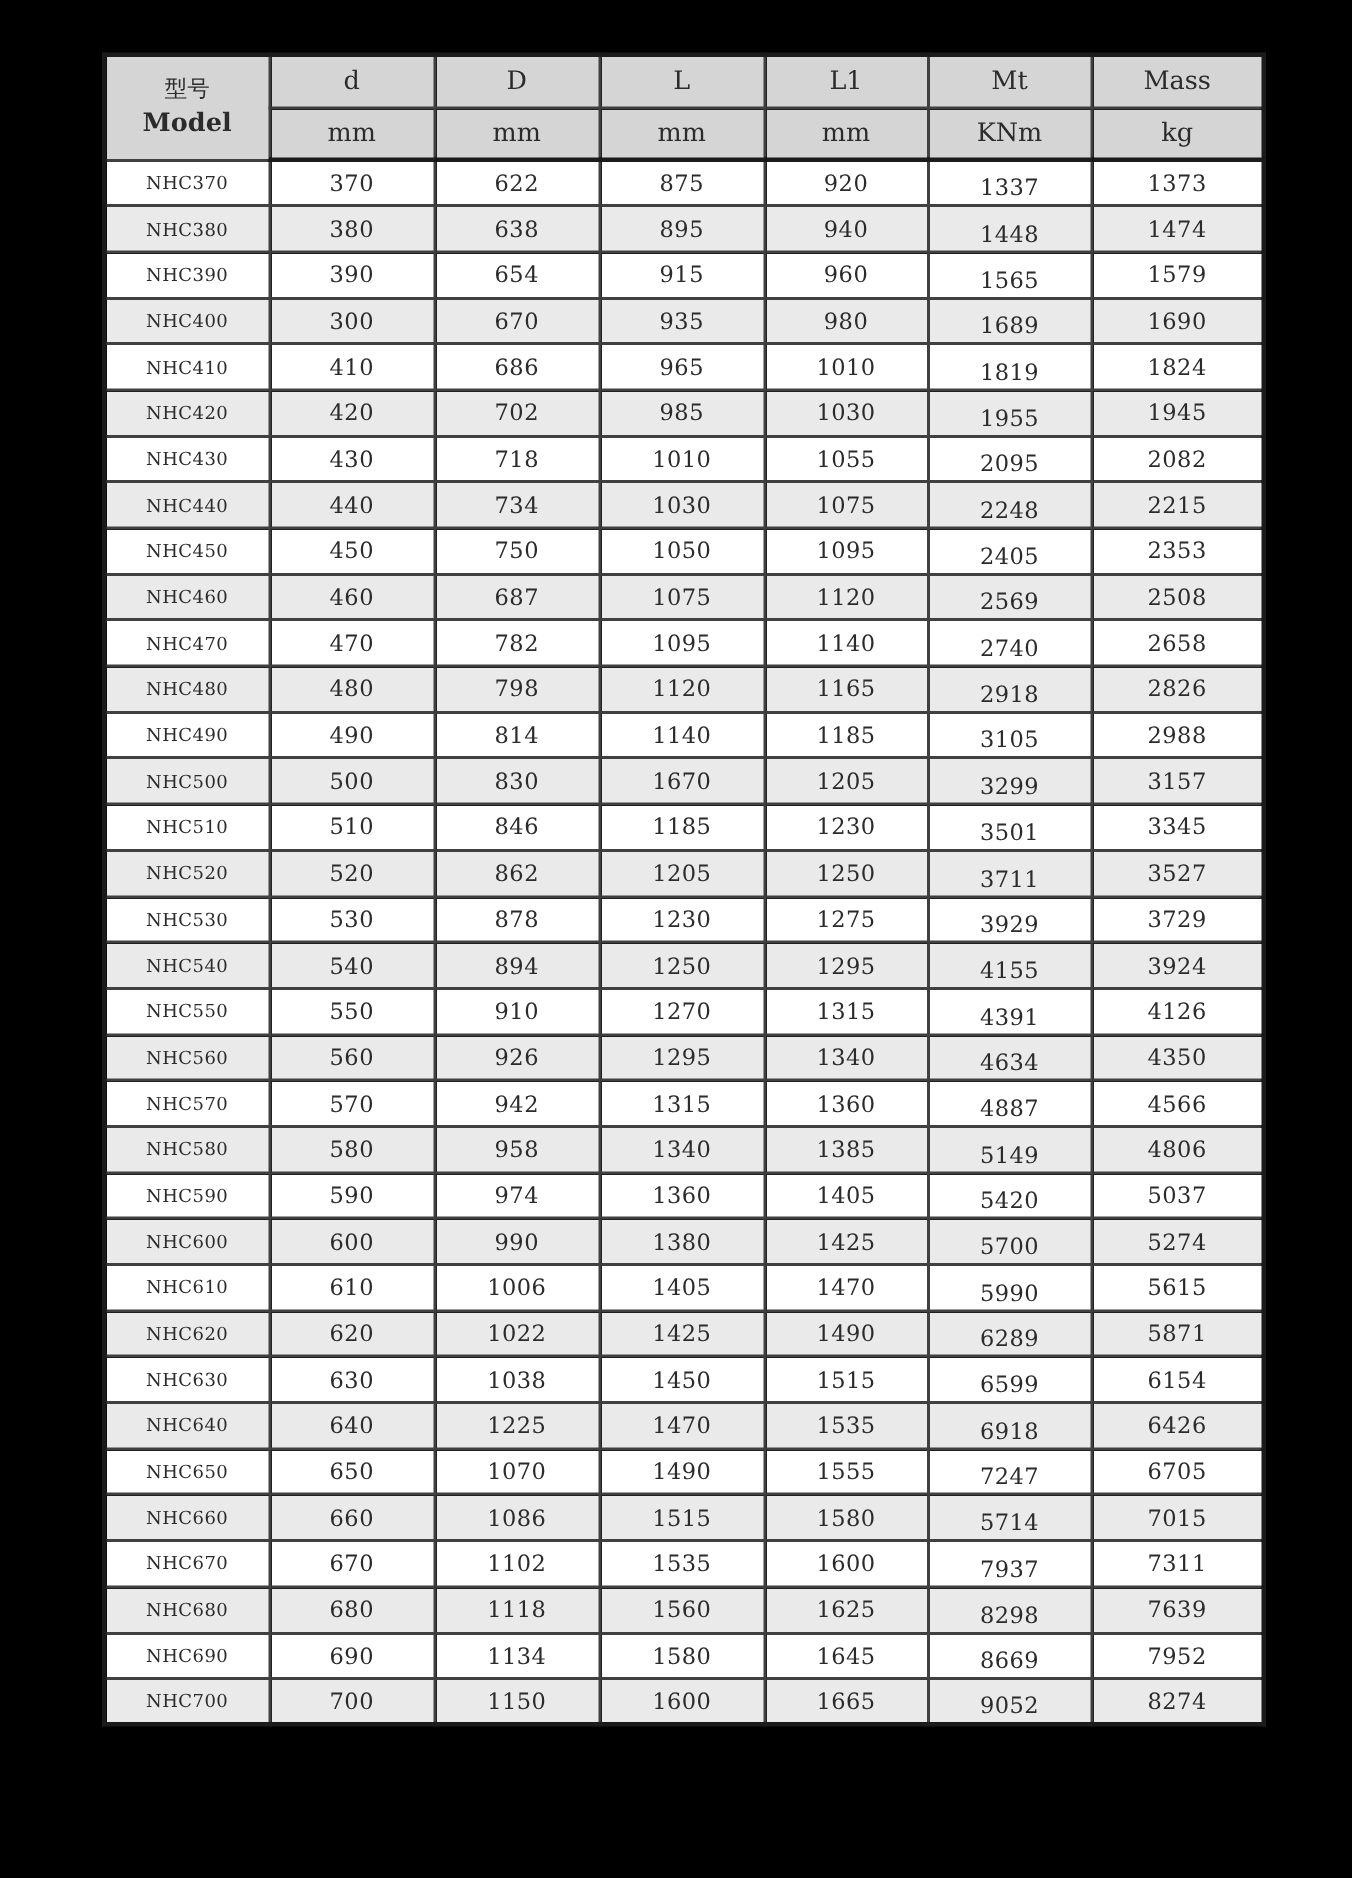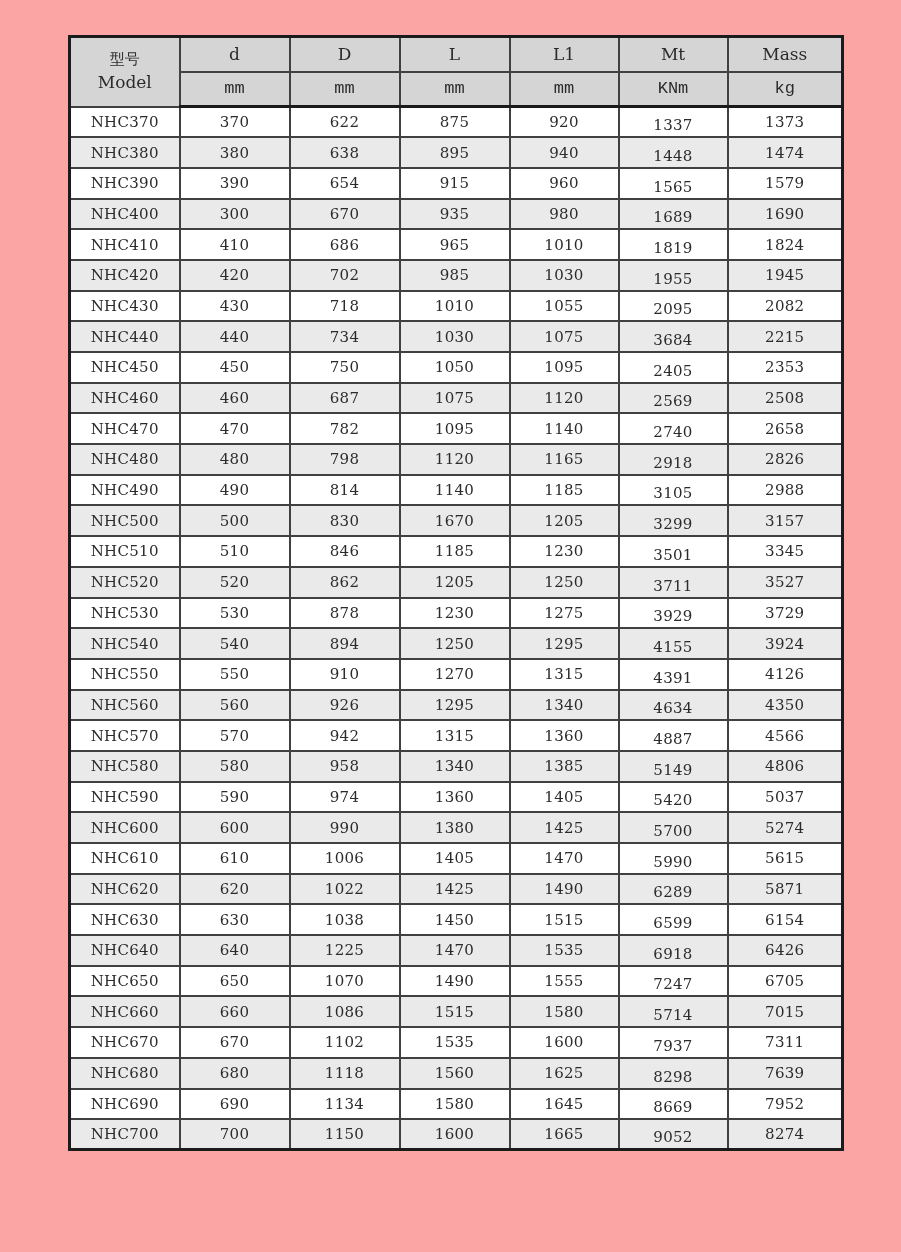--- a/index.html
+++ b/index.html
@@ -2,21 +2,21 @@
 <html><head>
 <meta charset="utf-8">
 <style>
   * { box-sizing: border-box; }
   html,body { margin:0; padding:0; }
   body {
     width:901px; height:1252px;
     background:#ffffff;
     font-family:"DejaVu Serif", "Liberation Serif", serif;
   }
-  .page { position:relative; width:901px; height:1252px; background:#fca5a5; }
+  .page { position:relative; width:901px; height:1252px; background:#000000; }
   table.spec {
     position:absolute; left:68px; top:35px;
     width:773px;
     border-collapse:collapse;
     table-layout:fixed;
     color:#2b2b2b;
     border:3px solid #1b1b1b;
   }
   th, td {
     border:2px solid #404040;
@@ -24,37 +24,37 @@
     vertical-align:middle;
     padding:0;
     font-weight:normal;
     overflow:hidden;
   }
   thead th {
     background:#d5d5d5;
     font-size:17px;
     height:35px;
   }
-  thead tr.hr2 th { border-bottom:3px solid #1b1b1b;font-family:Liberation Mono, monospace; }
+  thead tr.hr2 th { border-bottom:3px solid #1b1b1b; }
   th.model-head {
     font-size:16px;
     line-height:1.45;
     background:#d5d5d5;
   }
   th.model-head .cn { font-size:15px; }
-  th.model-head .en { font-size:17px; }
+  th.model-head .en { font-size:17px;font-weight:bold; }
   tbody td {
     font-size:15px;
     height:30.7px;
     background:#ffffff;
     letter-spacing:0.3px;
   }
   tbody tr.alt td { background:#eaeaea; }
   tbody td.mt-low { vertical-align:bottom; padding-bottom:2px; }
-  tbody td.model-cell { font-size:15px; }
+  tbody td.model-cell { font-size:12px; }
 </style>
 </head>
 <body>
 
 <div class="page">
   <table class="spec">
     <colgroup>
       <col style="width:110px">
       <col style="width:110px">
       <col style="width:110px">
@@ -148,21 +148,21 @@
           <td>1055</td>
           <td class="mt-low">2095</td>
           <td>2082</td>
         </tr>
         <tr class="alt">
           <td class="model-cell">NHC440</td>
           <td>440</td>
           <td>734</td>
           <td>1030</td>
           <td>1075</td>
-          <td class="mt-low">3684</td>
+          <td class="mt-low">2248</td>
           <td>2215</td>
         </tr>
         <tr>
           <td class="model-cell">NHC450</td>
           <td>450</td>
           <td>750</td>
           <td>1050</td>
           <td>1095</td>
           <td class="mt-low">2405</td>
           <td>2353</td>

